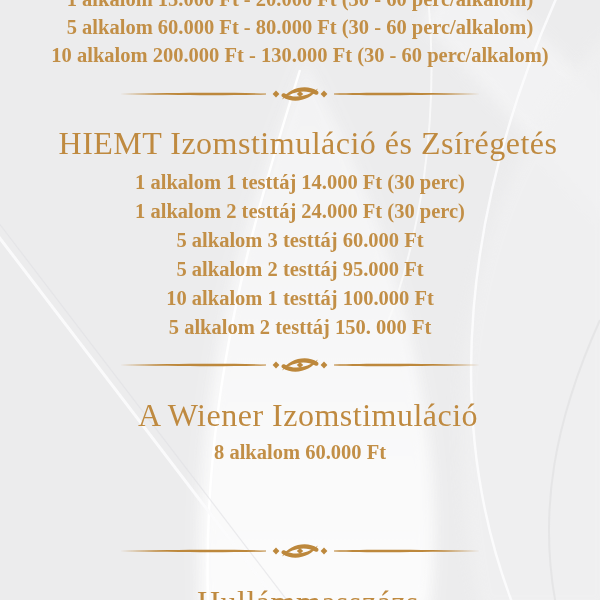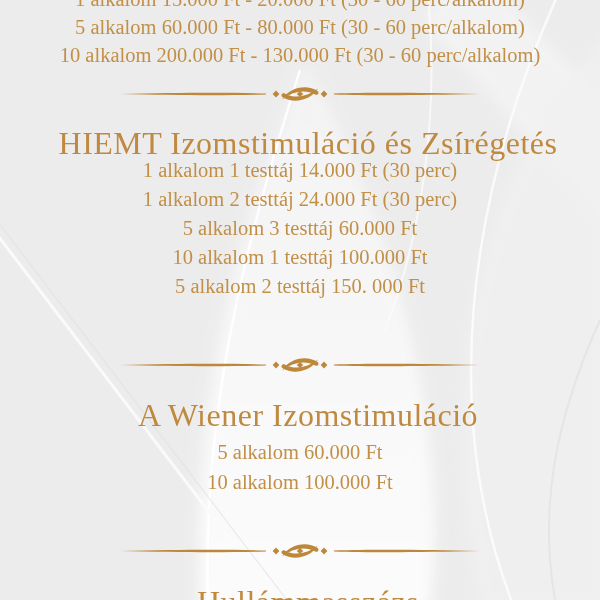--- a/index.html
+++ b/index.html
@@ -6,23 +6,23 @@
   .page {
     position:relative;
     width:600px; height:600px;
     overflow:hidden;
     background:#ededee;
     font-family:"Liberation Serif", serif;
   }
   .bg { position:absolute; left:0; top:0; width:600px; height:600px; }
   .layer { position:absolute; left:0; width:100%; text-align:center; }
   .price-lines { color:var(--gold); }
-  .price-line { white-space:nowrap; }
+  .price-line { white-space:nowrap;font-weight:bold; }
   #secA { top:-15px; font-size:20.5px; line-height:28px; }
-  #secB { top:156px; font-size:20.5px; line-height:29px; }
+  #secB { top:168px; font-size:20.5px; line-height:29px; }
   #secC { top:437px; font-size:20.5px; line-height:30px; }
   .heading {
     margin:8px; font-weight:normal;
     color:var(--gold-heading);
     font-size:32px; line-height:34px;
     letter-spacing:0.5px;
     white-space:nowrap;
     text-align:center;
   }
   #headB { top:118px; }
@@ -81,32 +81,32 @@
 
   <svg class="divider" id="div1" viewBox="0 0 360 32" aria-hidden="true">
       <use href="#orn"></use>
     </svg>
 
   <h2 class="layer heading" id="headB">HIEMT Izomstimuláció és Zsírégetés</h2>
   <div class="layer price-lines" id="secB">
     <div class="price-line">1 alkalom 1 testtáj 14.000 Ft (30 perc)</div>
     <div class="price-line">1 alkalom 2 testtáj 24.000 Ft (30 perc)</div>
     <div class="price-line">5 alkalom 3 testtáj 60.000 Ft</div>
+    <div class="price-line">5 alkalom 2 testtáj 95.000 Ft</div>
     <div class="price-line">10 alkalom 1 testtáj 100.000 Ft</div>
     <div class="price-line">5 alkalom 2 testtáj 150. 000 Ft</div>
   </div>
 
   <svg class="divider" id="div2" viewBox="0 0 360 32" aria-hidden="true">
       <use href="#orn"></use>
     </svg>
 
   <h2 class="layer heading" id="headC">A Wiener Izomstimuláció</h2>
   <div class="layer price-lines" id="secC">
-    <div class="price-line">5 alkalom 60.000 Ft</div>
-    <div class="price-line">10 alkalom 100.000 Ft</div>
+    <div class="price-line">8 alkalom 60.000 Ft</div>
   </div>
 
   <svg class="divider" id="div3" viewBox="0 0 360 32" aria-hidden="true">
       <use href="#orn"></use>
     </svg>
 
   <h2 class="layer heading" id="headD">Hullámmasszázs</h2>
 
 </div>
 

